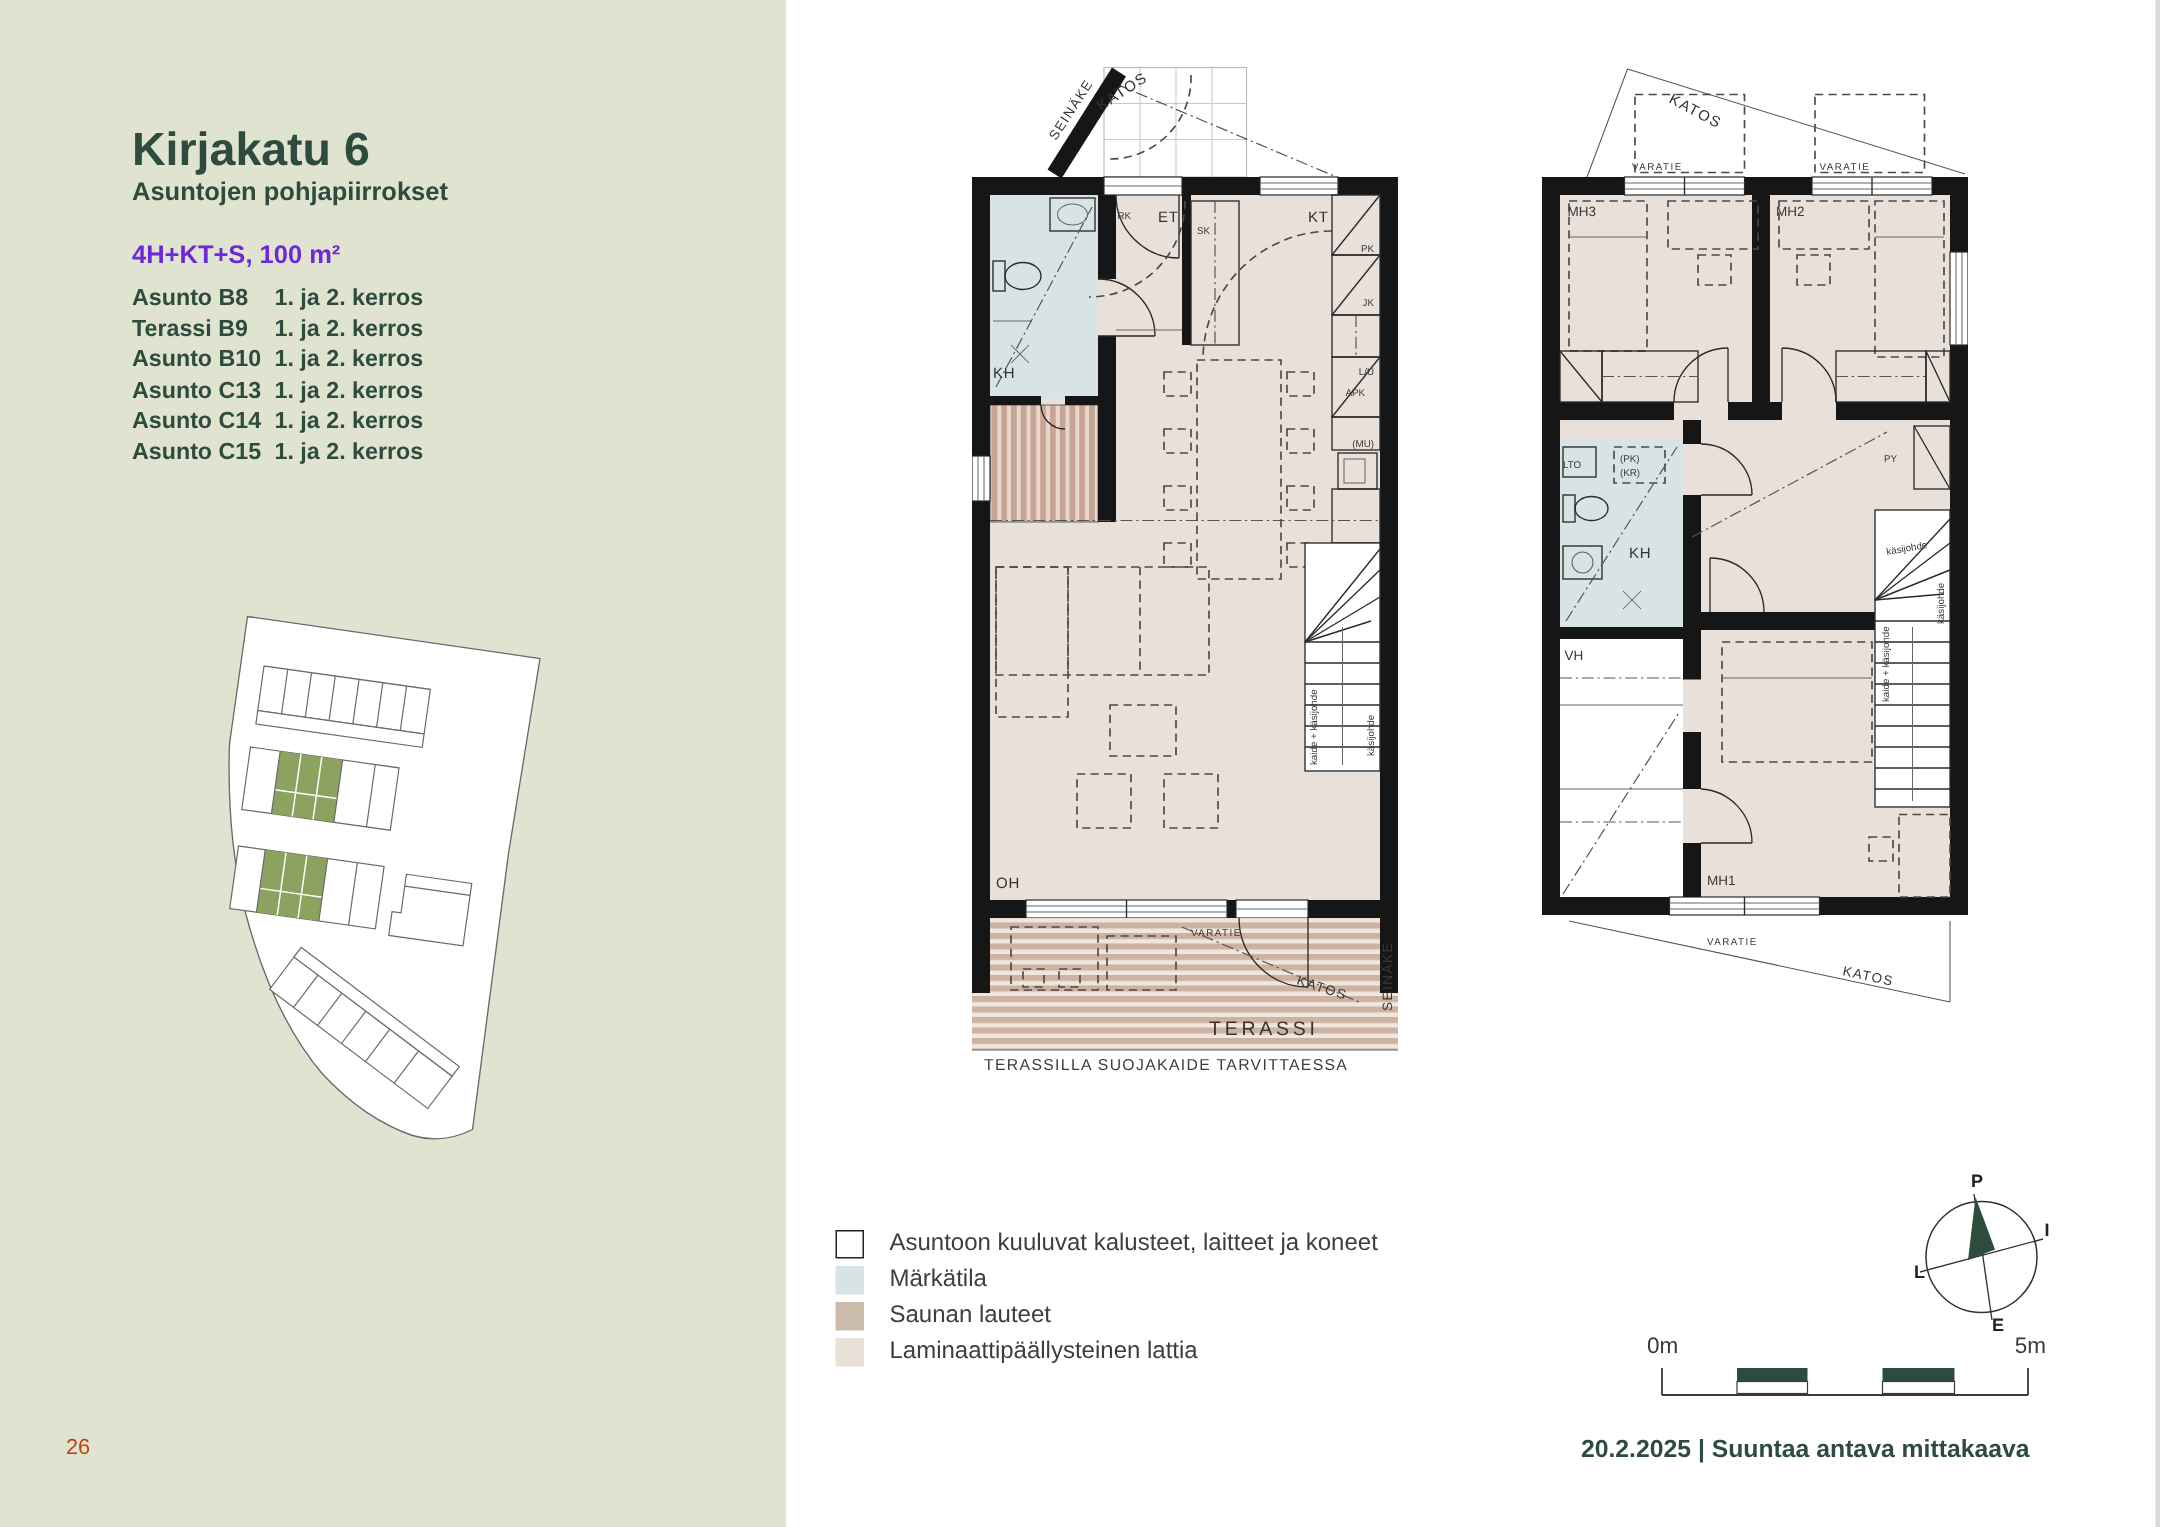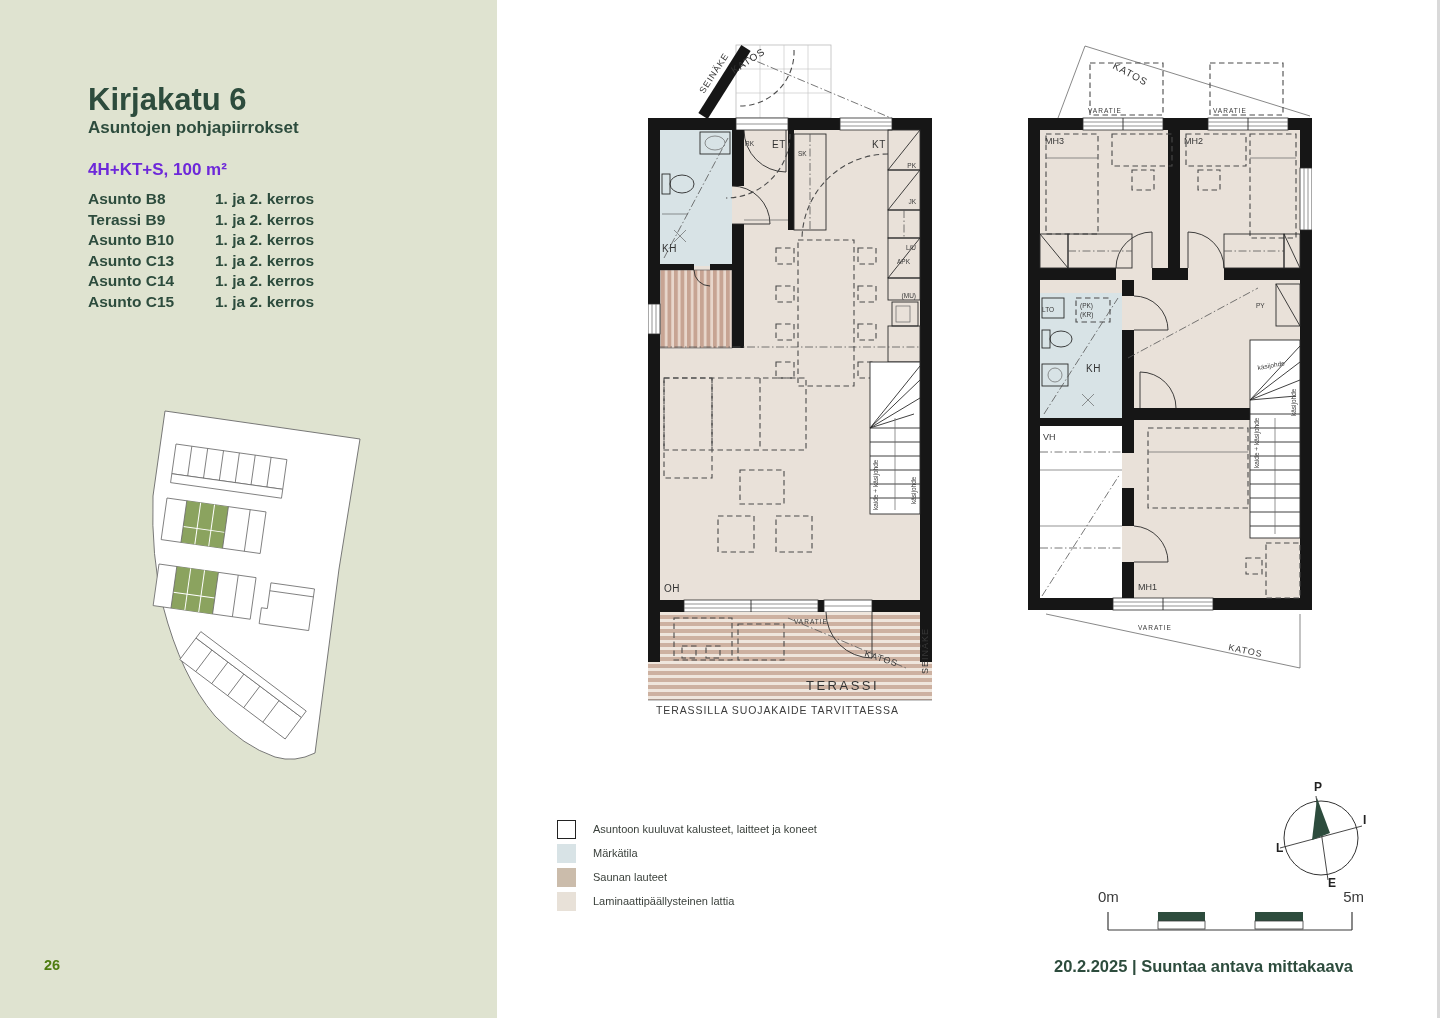--- a/index.html
+++ b/index.html
@@ -1,27 +1,27 @@
 <!DOCTYPE html>
 <html><head>
 <meta charset="utf-8">
 <style>
   html,body{margin:0;padding:0;background:#fff;}
   .page{position:relative;width:1440px;height:1018px;background:#fff;overflow:hidden;
         font-family:"Liberation Sans",sans-serif;}
   .page-edge{position:absolute;right:0;top:0;width:3px;height:100%;background:#d9d9d9;}
   
-  .sidebar{position:absolute;left:0;top:0;width:497px;height:1018px;background:#dfe3d0;}
+  .sidebar{position:absolute;left:0;top:0;width:497px;height:1018px;background:#dfe3d0;padding-left:27px;}
   .title{position:absolute;left:88px;top:82px;font-size:31px;font-weight:700;color:#2d4c3d;}
   .subtitle{position:absolute;left:88px;top:118px;font-size:17px;font-weight:700;color:#2d4c3d;text-align:right;}
   .unit-type{position:absolute;left:88px;top:160px;font-size:17px;font-weight:700;color:#6d28d9;}
   .apts{position:absolute;left:88px;top:189px;font-size:15.5px;font-weight:700;color:#2d4c3d;line-height:20.6px;}
-  .apt-row{display:flex;gap:32px;}
+  .apt-row{display:flex;}
   .apt-name{width:95px;}
-  .page-num{position:absolute;left:44px;top:957px;font-size:14.5px;font-weight:700;color:#4d7c0f;}
+  .page-num{position:absolute;left:44px;top:957px;font-size:14.5px;font-weight:400;color:#c2410c;}
   .sitemap{position:absolute;left:143px;top:406px;}
   
   .plan1{position:absolute;left:648px;top:43px;}
   .plan2{position:absolute;left:1028px;top:43px;}
   .caption{position:absolute;left:656px;top:704px;font-size:10.5px;letter-spacing:.9px;color:#3c3c3c;}
   svg text{font-family:"Liberation Sans",sans-serif;}
   .wall{fill:#161616;}
   .lam{fill:#e9e1d9;}
   .wet{fill:#d8e3e6;}
   .w{fill:#fff;stroke:#2a2a2a;stroke-width:.8;}
@@ -37,21 +37,21 @@
   .lbl-big{font-size:13px;fill:#333;letter-spacing:2.5px;}
   
   .legend{position:absolute;left:557px;top:817px;}
   .lrow{display:flex;align-items:center;height:24px;}
   .chip{width:19px;height:19px;margin-right:17px;flex:none;}
   .chip-outline{background:#fff;border:1.7px solid #222;box-sizing:border-box;}
   .chip-wet{background:#d8e3e6;}
   .chip-sauna{background:#cbbcab;}
   .chip-lam{background:#e8e1d8;}
   .chip-deck{background:repeating-linear-gradient(180deg,#cbbcab 0 3px,#efe9e2 3px 5px);}
-  .llabel{font-size:11px;color:#3a403b;}
+  .llabel{font-size:16px;color:#3a403b;}
   
   .compass{position:absolute;left:1276px;top:780px;}
   .scalebar{position:absolute;left:1096px;top:886px;}
   .footer{position:absolute;left:1011px;top:957px;width:342px;text-align:right;
           font-size:16.5px;font-weight:700;color:#2d4c3d;}
 </style>
 </head>
 <body>
 
 <div class="page">

